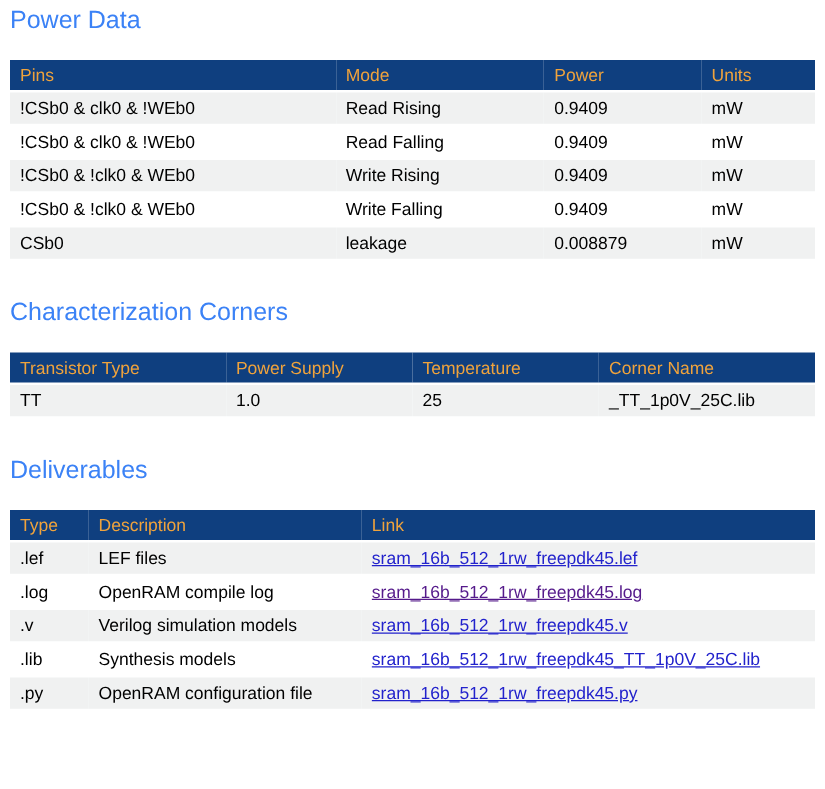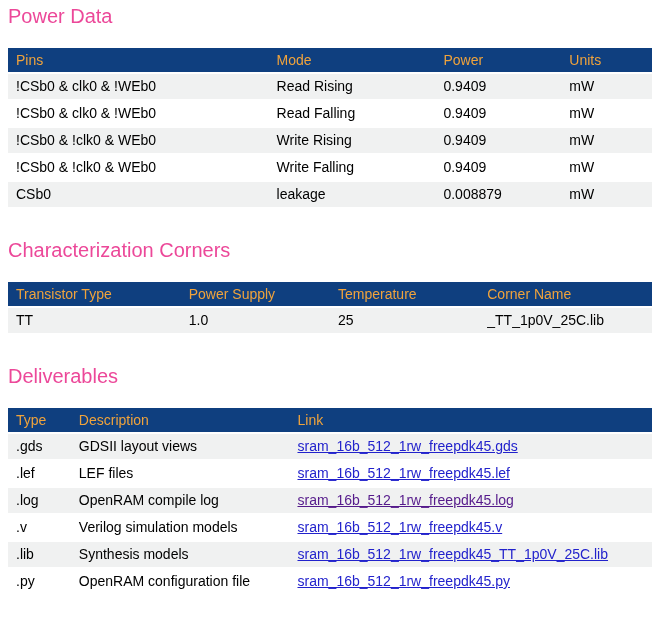--- a/index.html
+++ b/index.html
@@ -6,21 +6,21 @@
   body {
     font-family: "Liberation Sans", "DejaVu Sans", sans-serif;
     color: #000000;
     width: 660px;
     box-sizing: border-box;
     padding: 5px 8px 3px 8px;
   }
   .section h2 {
     font-size: 20px;
     font-weight: normal;
-    color: #ec4899;
+    color: #3b82f6;
     line-height: 23px;
     margin: 30px 0 18px 0;
     letter-spacing: 0;
   }
   .section:first-child h2 { margin-top: 0; }
   table.data-table {
     width: 100%;
     border-collapse: separate;
     border-spacing: 0 2px;
     font-size: 14px;
@@ -137,25 +137,20 @@
     <table class="data-table tbl-deliv">
       <thead>
           <tr>
             <th>Type</th>
             <th>Description</th>
             <th>Link</th>
           </tr>
         </thead>
       <tbody>
           <tr>
-            <td>.gds</td>
-            <td>GDSII layout views</td>
-            <td><a class="file-link" href="#">sram_16b_512_1rw_freepdk45.gds</a></td>
-          </tr>
-          <tr>
             <td>.lef</td>
             <td>LEF files</td>
             <td><a class="file-link" href="#">sram_16b_512_1rw_freepdk45.lef</a></td>
           </tr>
           <tr>
             <td>.log</td>
             <td>OpenRAM compile log</td>
             <td><a class="file-link visited" href="#">sram_16b_512_1rw_freepdk45.log</a></td>
           </tr>
           <tr>

